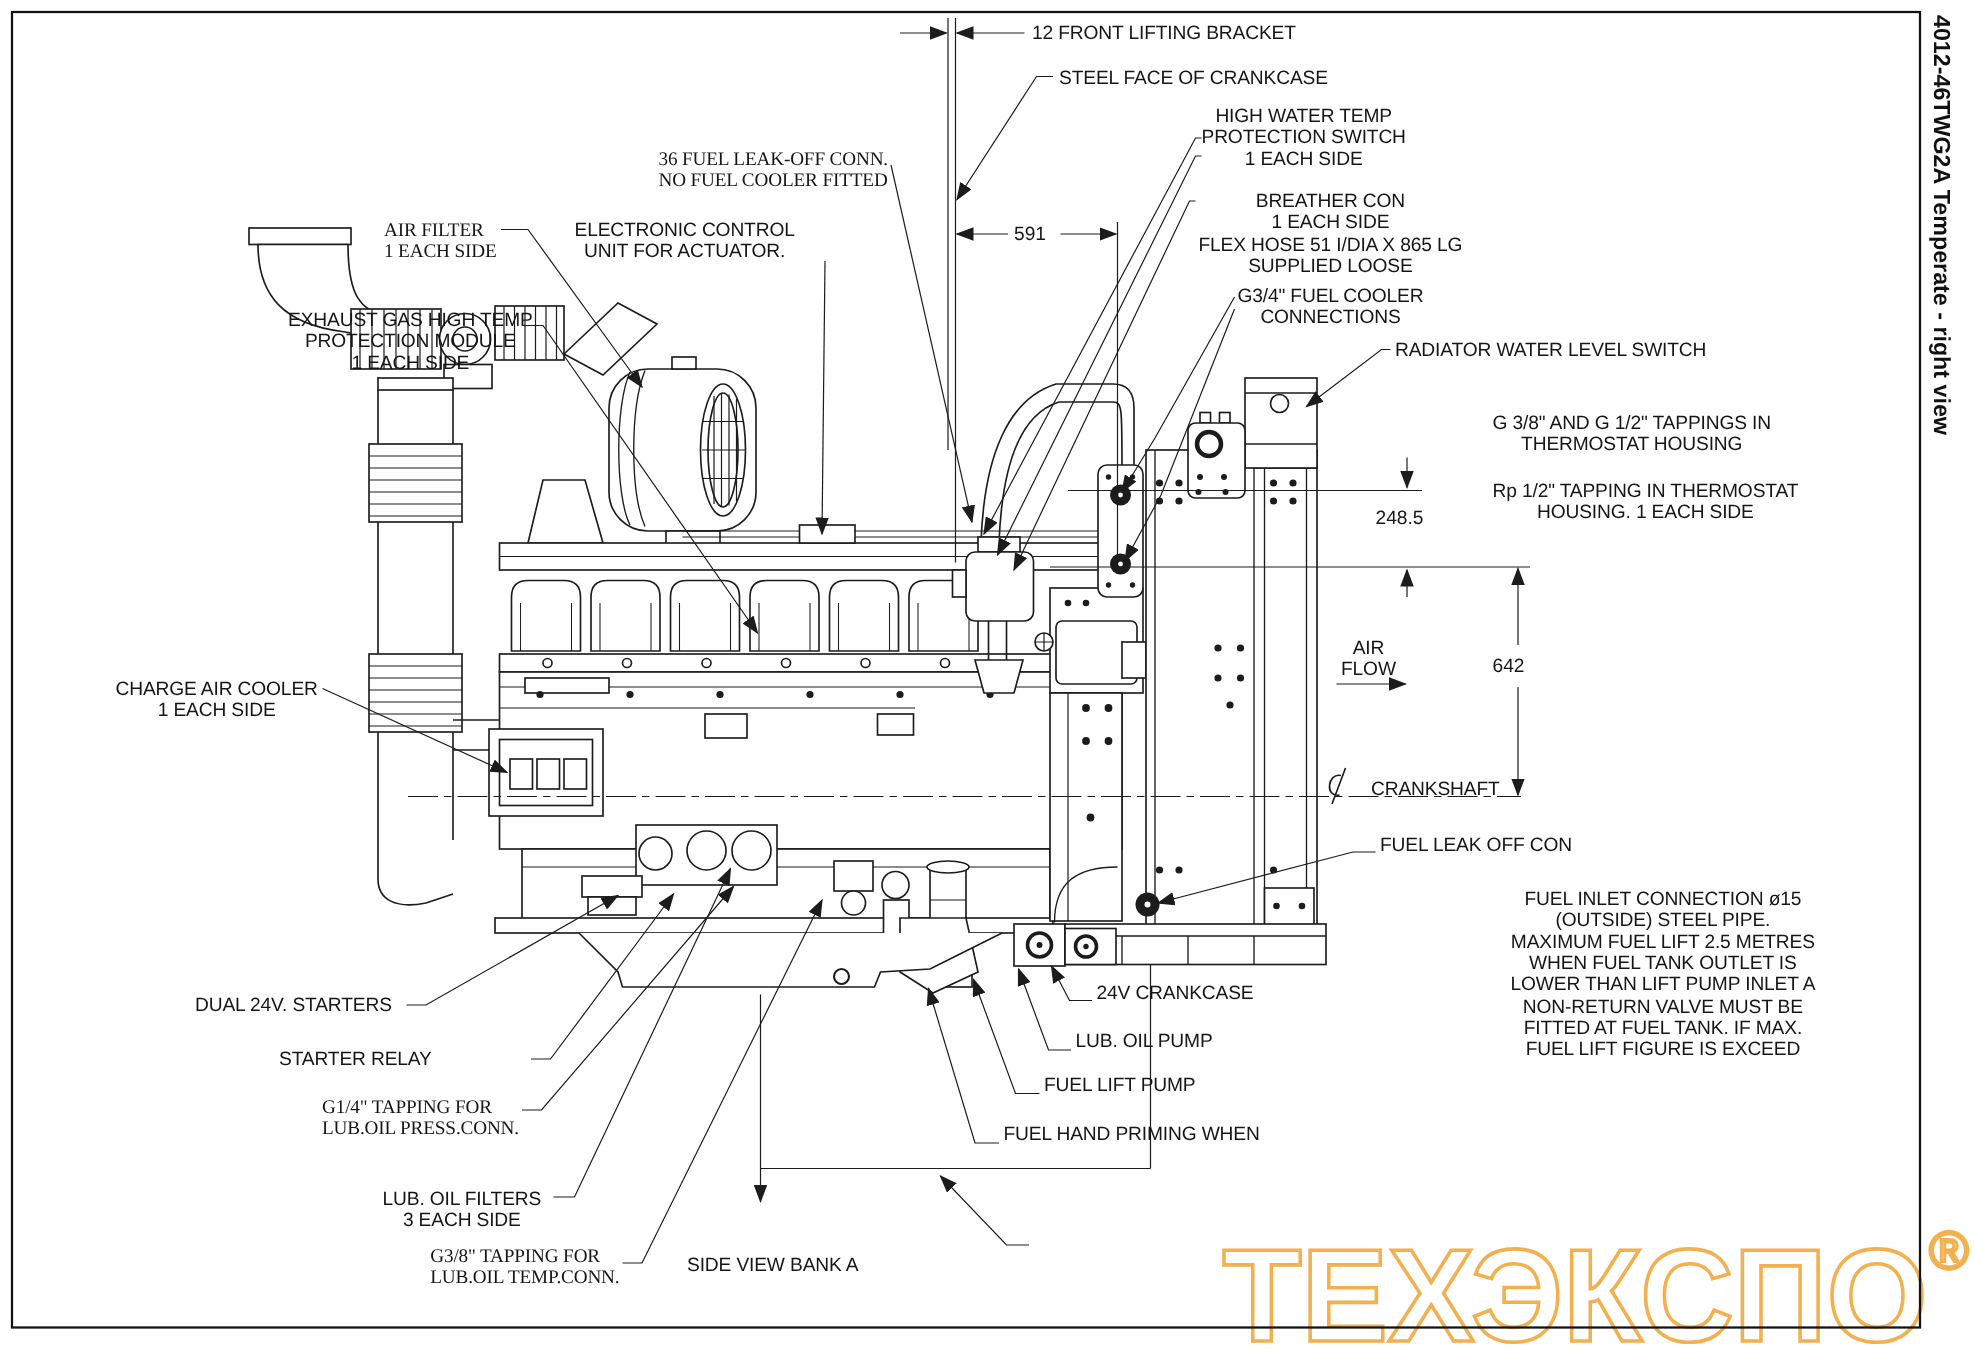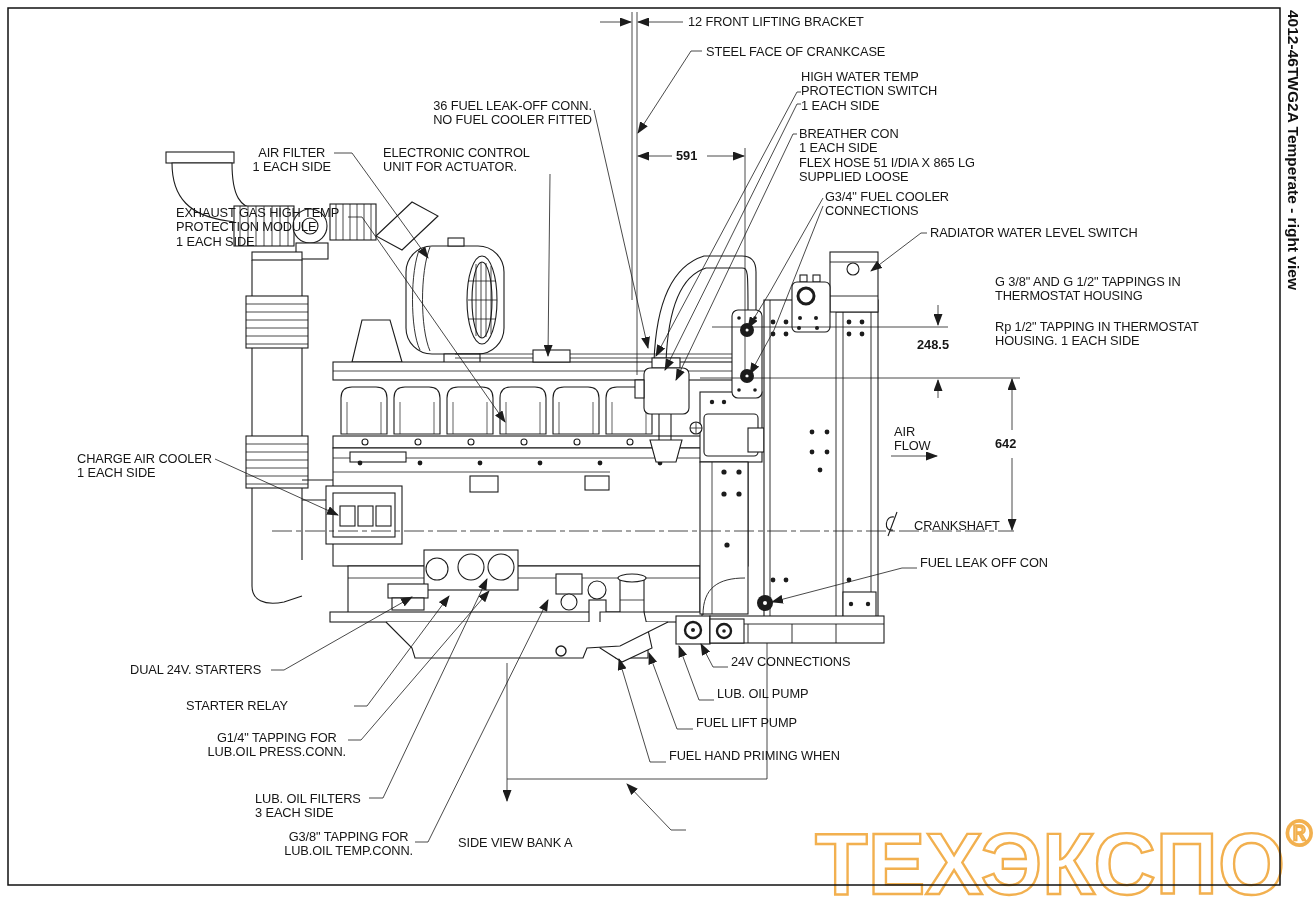--- a/index.html
+++ b/index.html
@@ -1,22 +1,22 @@
 <!DOCTYPE html>
 <html><head>
 <meta charset="utf-8">
 <style>
   html,body{margin:0;padding:0;background:#fff;}
   #page{position:relative;width:1316px;height:900px;background:#fff;overflow:hidden;
         font-family:"Liberation Sans",sans-serif;}
   svg{position:absolute;left:0;top:0;}
   .lbl{position:absolute;font-size:12.8px;line-height:1.12;color:#161616;
-       white-space:pre-line;letter-spacing:-0.1px;}
-  .r{text-align:center;}
-  .dim{position:absolute;font-size:12.8px;color:#161616;white-space:nowrap;font-weight:bold;}
+       white-space:pre-line;letter-spacing:-0.1px;text-align:center;}
+  .r{text-align:left;font-family:Liberation Serif, serif;}
+  .dim{position:absolute;font-size:12.8px;color:#161616;white-space:nowrap;}
   .title-strip{position:absolute;left:1302px;top:10px;width:640px;
        transform:rotate(90deg);transform-origin:top left;
        font-size:15.5px;font-weight:bold;color:#111;white-space:nowrap;}
 </style>
 </head>
 <body>
 
 <div id="page">
 
 <svg width="1316" height="900" viewBox="0 0 1316 900">
@@ -278,53 +278,61 @@
 </svg>
 
 <div class="lbl" style="left:688px;top:15px">12 FRONT LIFTING BRACKET</div>
 <div class="lbl" style="left:706px;top:45px">STEEL FACE OF CRANKCASE</div>
 <div class="lbl r" style="right:724px;top:99px">36 FUEL LEAK-OFF CONN.
 NO FUEL COOLER FITTED</div>
 <div class="lbl r" style="right:985px;top:146px">AIR FILTER
 1 EACH SIDE</div>
 <div class="lbl" style="left:383px;top:146px">ELECTRONIC CONTROL
 UNIT FOR ACTUATOR.</div>
-<div class="lbl" style="left:176px;top:206px">EXHAUST GAS HIGH TEMP
+<div class="lbl" style="left:192px;top:206px">EXHAUST GAS HIGH TEMP
 PROTECTION MODULE
 1 EACH SIDE</div>
 <div class="lbl" style="left:801px;top:70px">HIGH WATER TEMP
 PROTECTION SWITCH
 1 EACH SIDE</div>
 <div class="lbl" style="left:799px;top:127px">BREATHER CON
 1 EACH SIDE
 FLEX HOSE 51 I/DIA X 865 LG
 SUPPLIED LOOSE</div>
 <div class="lbl" style="left:825px;top:190px">G3/4" FUEL COOLER
 CONNECTIONS</div>
 <div class="lbl" style="left:930px;top:226px">RADIATOR WATER LEVEL SWITCH</div>
 <div class="lbl" style="left:995px;top:275px">G 3/8" AND G 1/2" TAPPINGS IN
 THERMOSTAT HOUSING</div>
 <div class="lbl" style="left:995px;top:320px">Rp 1/2" TAPPING IN THERMOSTAT
 HOUSING. 1 EACH SIDE</div>
 <div class="lbl" style="left:894px;top:425px">AIR
 FLOW</div>
 <div class="lbl" style="left:914px;top:519px">CRANKSHAFT</div>
 <div class="lbl" style="left:920px;top:556px">FUEL LEAK OFF CON</div>
+<div class="lbl" style="left:1007px;top:592px">FUEL INLET CONNECTION ø15
+(OUTSIDE) STEEL PIPE.
+MAXIMUM FUEL LIFT 2.5 METRES
+WHEN FUEL TANK OUTLET IS
+LOWER THAN LIFT PUMP INLET A
+NON-RETURN VALVE MUST BE
+FITTED AT FUEL TANK. IF MAX.
+FUEL LIFT FIGURE IS EXCEED</div>
 <div class="lbl" style="left:77px;top:452px">CHARGE AIR COOLER
 1 EACH SIDE</div>
 <div class="lbl" style="left:130px;top:663px">DUAL 24V. STARTERS</div>
 <div class="lbl" style="left:186px;top:699px">STARTER RELAY</div>
 <div class="lbl r" style="right:970px;top:731px">G1/4" TAPPING FOR
 LUB.OIL PRESS.CONN.</div>
 <div class="lbl" style="left:255px;top:792px">LUB. OIL FILTERS
 3 EACH SIDE</div>
 <div class="lbl r" style="right:903px;top:830px">G3/8" TAPPING FOR
 LUB.OIL TEMP.CONN.</div>
 <div class="lbl" style="left:458px;top:836px">SIDE VIEW BANK A</div>
-<div class="lbl" style="left:731px;top:655px">24V CONNECTIONS</div>
+<div class="lbl" style="left:731px;top:655px">24V CRANKCASE</div>
 <div class="lbl" style="left:717px;top:687px">LUB. OIL PUMP</div>
 <div class="lbl" style="left:696px;top:716px">FUEL LIFT PUMP</div>
 <div class="lbl" style="left:669px;top:749px">FUEL HAND PRIMING WHEN</div>
 
 <div class="dim" style="left:676px;top:148px">591</div>
 <div class="dim" style="left:917px;top:337px">248.5</div>
 <div class="dim" style="left:995px;top:436px">642</div>
 
 <div class="title-strip">4012-46TWG2A Temperate - right view</div>
 

